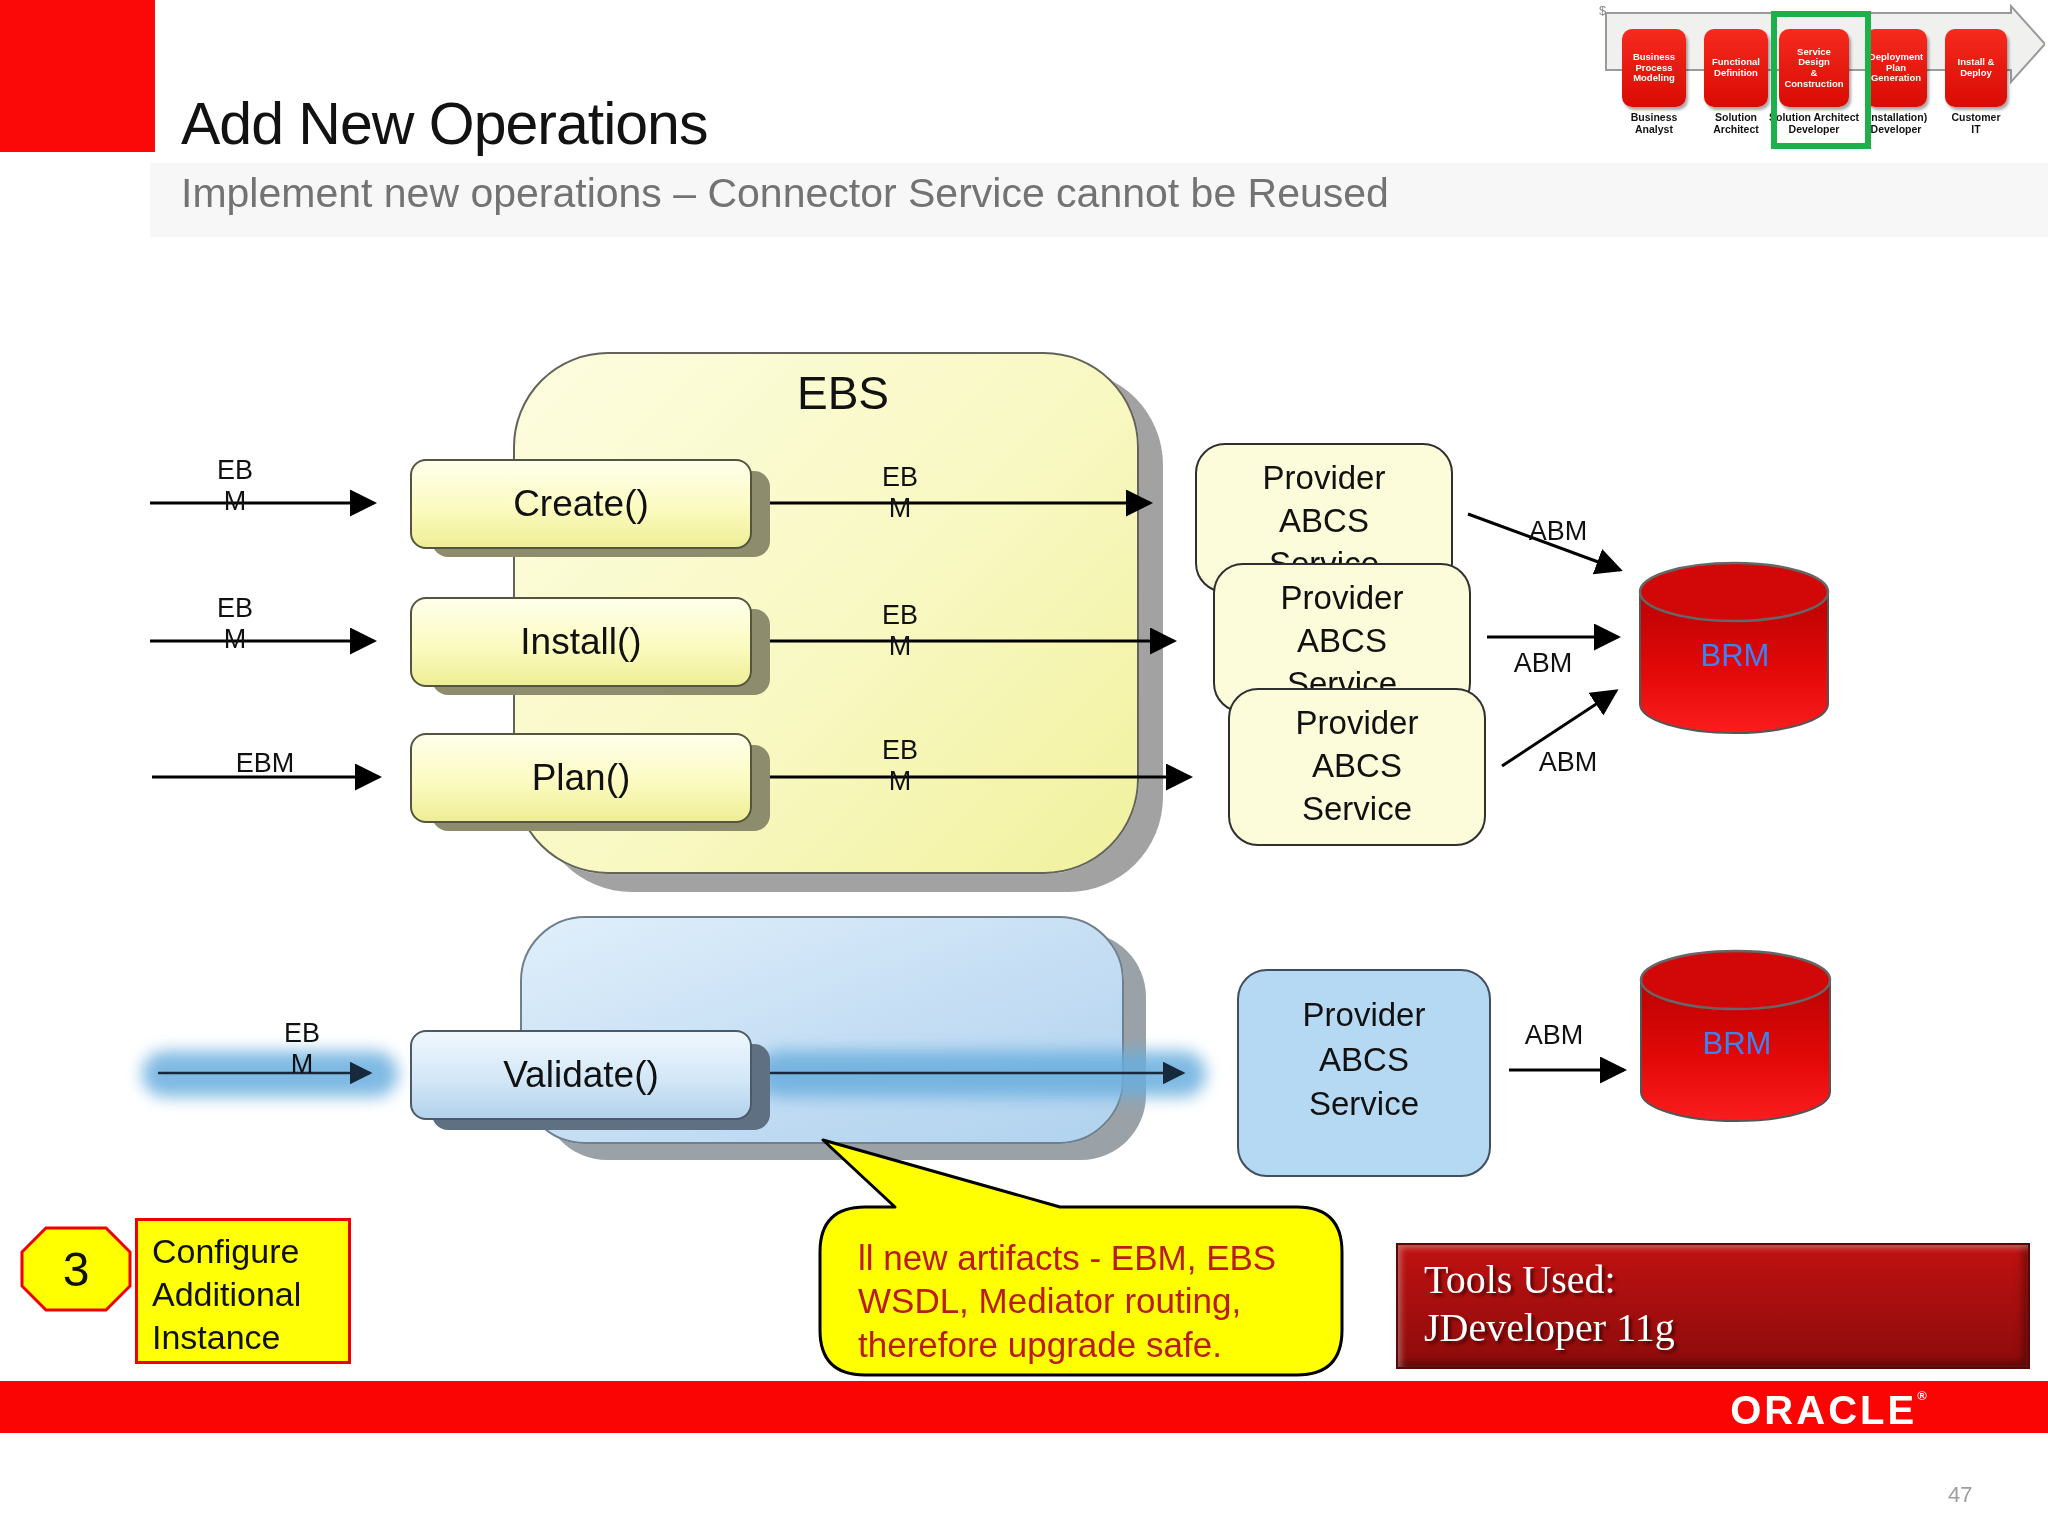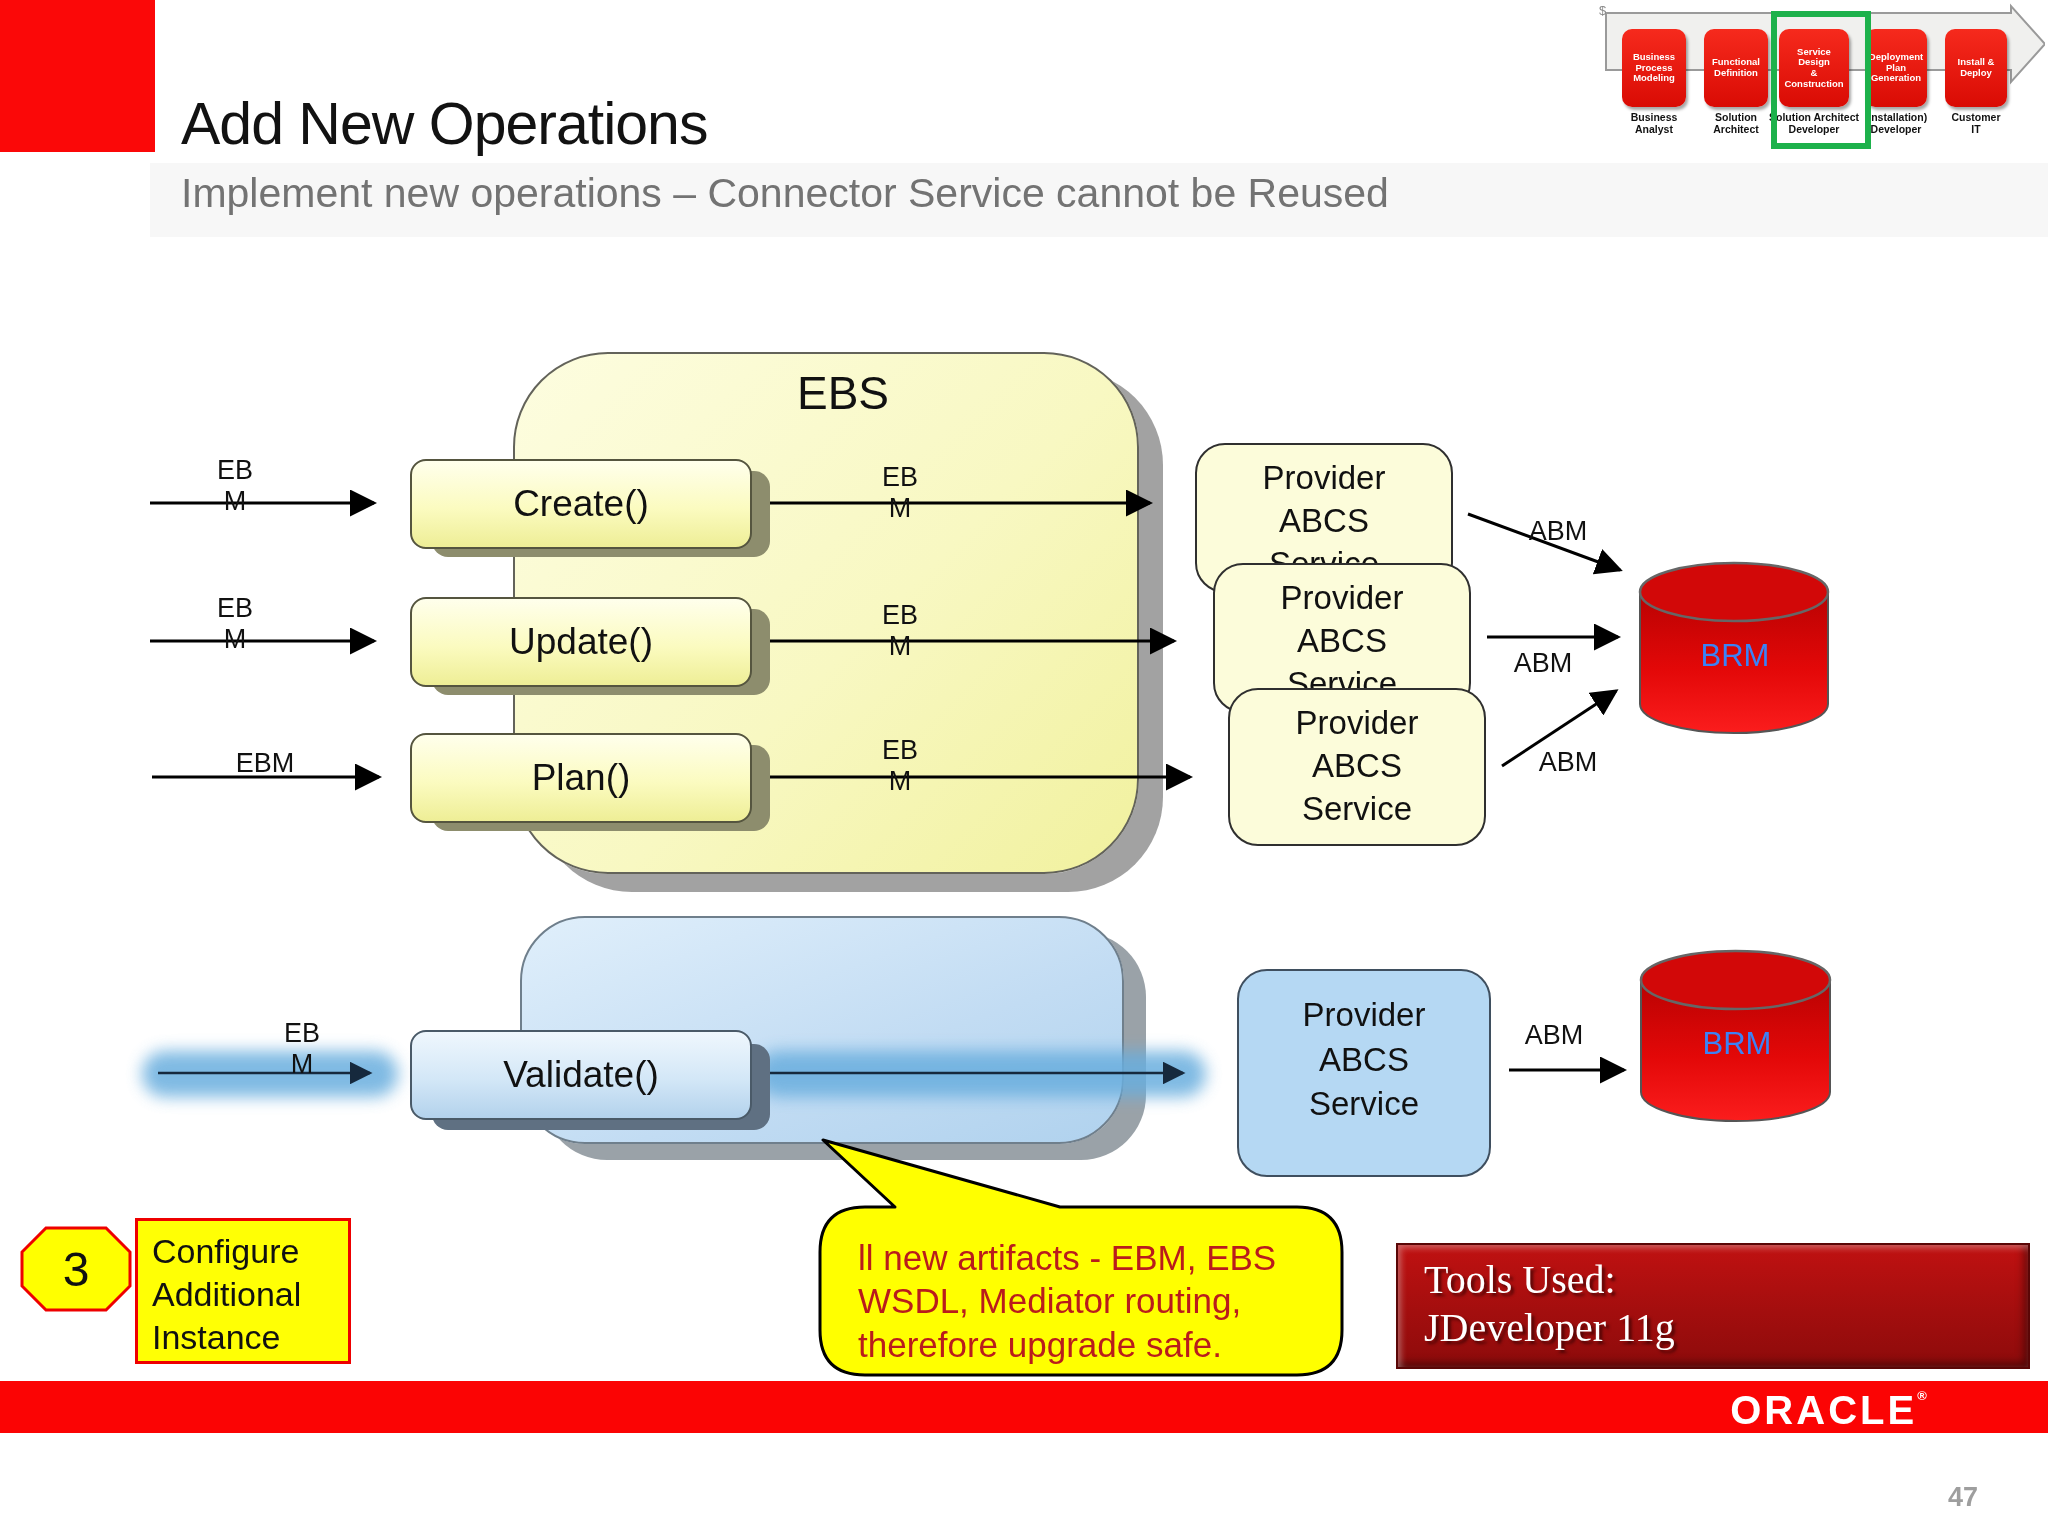--- a/index.html
+++ b/index.html
@@ -71,21 +71,21 @@
   .tools-box{left:1396px;top:1243px;width:634px;height:126px;border:2px solid #5a0606;box-sizing:border-box;
              background:linear-gradient(180deg,#c01111 0%,#a30e0e 55%,#8d0b0b 100%);
              box-shadow:inset 3px 3px 6px rgba(255,255,255,.35), inset -4px -4px 8px rgba(0,0,0,.45);z-index:4;}
   .tools-line{position:absolute;left:1424px;color:#ffffff;font-size:40px;z-index:5;
               text-shadow:3px 3px 3px rgba(40,0,0,.65);font-family:Liberation Serif, serif;}
 
   .footer-band{left:0;top:1381px;width:2048px;height:52px;background:#fb0404;z-index:6;}
   .oracle-logo{left:1690px;top:1388px;width:280px;text-align:center;color:#ffffff;font-size:40px;
                font-weight:bold;letter-spacing:3px;z-index:7;}
   .oracle-reg{font-size:13px;vertical-align:top;}
-  .page-num{left:1948px;top:1482px;font-size:27px;color:#9e9e9e;z-index:7;font-weight:bold;}
+  .page-num{left:1948px;top:1482px;font-size:22px;color:#9e9e9e;z-index:7;}
 </style>
 </head>
 <body>
 
 <div class="slide">
 
   <div class="abs corner-red"></div>
   <div class="abs subtitle-band"></div>
   <div class="abs title">Add New Operations</div>
   <div class="abs subtitle">Implement new operations – Connector Service cannot be Reused</div>
@@ -170,21 +170,21 @@
     </g>
 
     <path d="M823,1140 L1060,1207 L1297,1207 Q1342,1207 1342,1252 L1342,1330 Q1342,1375 1297,1375 L865,1375 Q820,1375 820,1330 L820,1252 Q820,1207 865,1207 L895,1207 Z" fill="#ffff00" stroke="#000" stroke-width="3" stroke-linejoin="round"></path>
 
     <polygon points="46,1228 106,1228 130,1252 130,1286 106,1310 46,1310 22,1286 22,1252" fill="#ffff00" stroke="#ee0000" stroke-width="3"></polygon>
   </svg>
 
   <div class="btn-shadow sh-yellow" style="left:432px;top:471px;width:338px;height:86px;"></div>
   <div class="btn yellow" style="left:410px;top:459px;width:338px;height:86px;">Create()</div>
   <div class="btn-shadow sh-yellow" style="left:432px;top:609px;width:338px;height:86px;"></div>
-  <div class="btn yellow" style="left:410px;top:597px;width:338px;height:86px;">Update()</div>
+  <div class="btn yellow" style="left:410px;top:597px;width:338px;height:86px;">Install()</div>
   <div class="btn-shadow sh-yellow" style="left:432px;top:745px;width:338px;height:86px;"></div>
   <div class="btn yellow" style="left:410px;top:733px;width:338px;height:86px;">Plan()</div>
   <div class="btn-shadow sh-blue" style="left:432px;top:1044px;width:338px;height:86px;"></div>
   <div class="btn blue" style="left:410px;top:1030px;width:338px;height:86px;">Validate()</div>
 
   <div class="pbox ml" style="left:1195px;top:443px;width:258px;height:150px;z-index:4;overflow:hidden;">Provider
 ABCS
 Service</div>
   <div class="pbox ml" style="left:1213px;top:563px;width:258px;height:150px;z-index:5;overflow:hidden;">Provider
 ABCS

